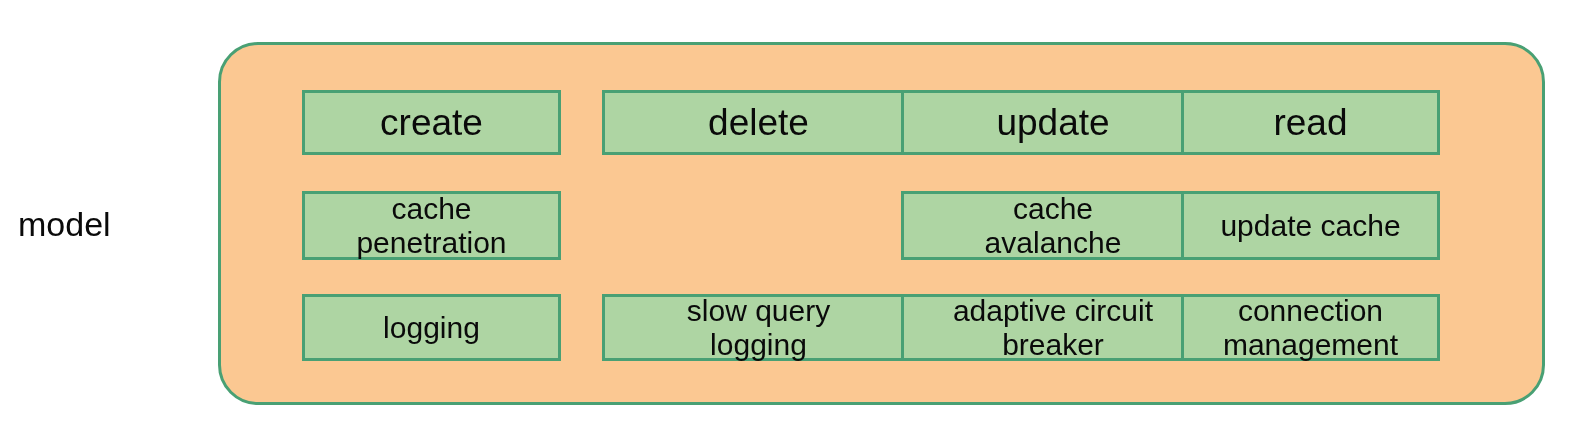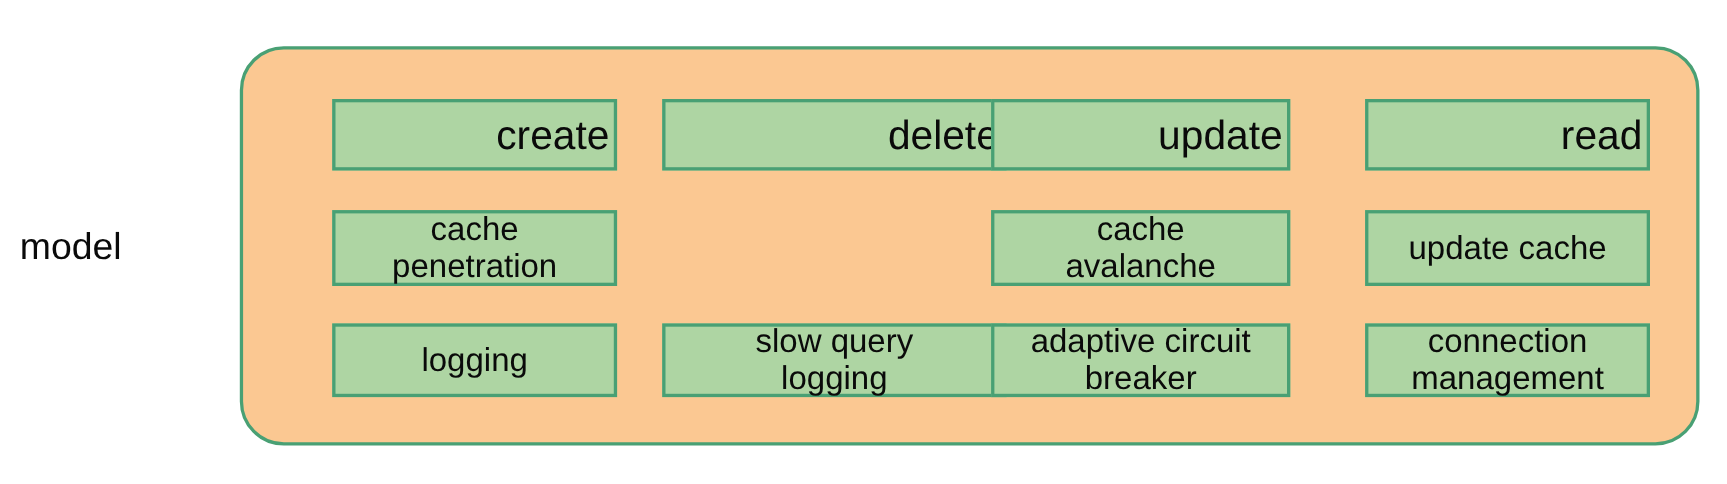--- a/index.html
+++ b/index.html
@@ -68,25 +68,25 @@
     justify-content: center;
     text-align: center;
     color: #0a0a0a;
     line-height: 1.12;
     padding: 0 4px;
   }
 
   
   .col-1 { left: 81px;   width: 259px; }
   .col-2 { left: 381px;  width: 313px; }
-  .col-3 { left: 680px;  width: 272px; }
-  .col-4 { left: 1020px;  width: 259px; }
+  .col-3 { left: 680px;  width: 304px; }
+  .col-4 { left: 960px;  width: 259px; }
 
   
-  .row-1 { top: 45px;  height: 65px; font-size: 37px; justify-content: flex-end; }
+  .row-1 { top: 45px;  height: 65px; font-size: 37px; }
   .row-2 { top: 146px; height: 69px; font-size: 30px; }
   .row-3 { top: 249px; height: 67px; font-size: 30px; }
 
   .cap-label {
     display: block;
     white-space: pre-line;
   }
 </style>
 </head>
 <body>

